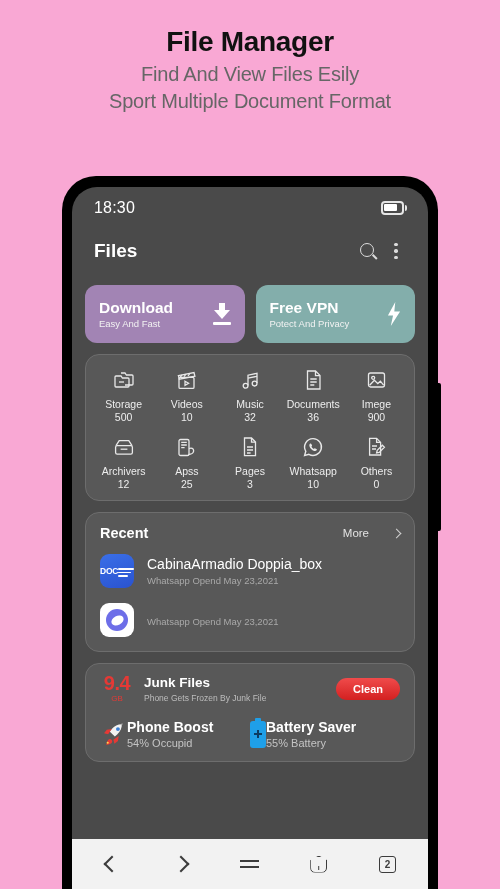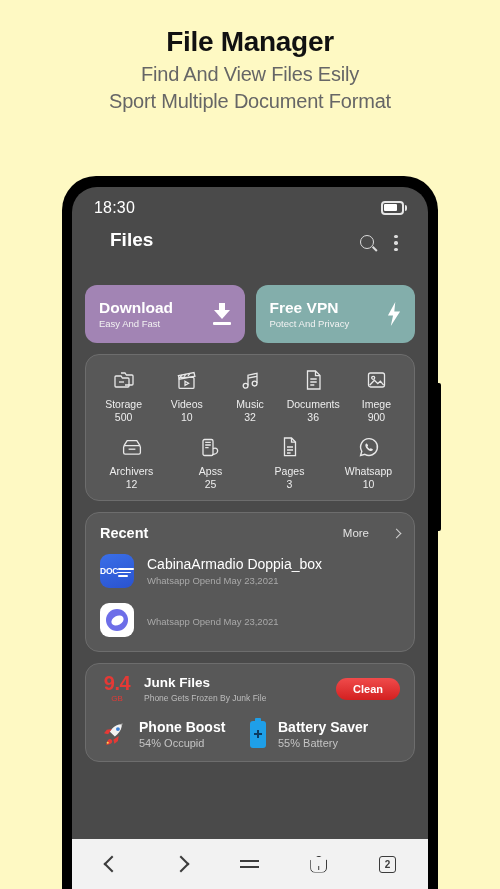--- a/index.html
+++ b/index.html
@@ -2,21 +2,21 @@
 <html><head>
 <meta charset="utf-8">
 <style>
   * { box-sizing: border-box; margin: 0; padding: 0; }
   html, body {
     width: 500px; height: 889px;
     background: #e8fbfb;
     font-family: "Liberation Sans", sans-serif;
     overflow: hidden;
   }
-  .page { position: relative; width: 500px; height: 889px; background: #fef9c3; }
+  .page { position: relative; width: 500px; height: 889px; background: #f9a8d4; }
 
   
   .promo-header { text-align: center; padding-top: 26px; }
   .promo-title {
     font-size: 28px; font-weight: bold; color: #111; letter-spacing: -0.3px;
   }
   .promo-sub {
     font-size: 20px; color: #666; margin-top: 5px; letter-spacing: -0.2px;
   }
   .promo-sub2 {
@@ -60,22 +60,22 @@
     position: absolute; left: 2.5px; top: 2.5px; width: 13px; height: 7px;
     background: #fff; border-radius: 1px;
   }
   .battery-ico .nub {
     position: absolute; right: 0; top: 4px; width: 2px; height: 6px;
     background: #e6e6e6; border-radius: 0 2px 2px 0;
   }
 
   
   .app-bar {
-    height: 44px; display: flex; 
-    padding: 0 18px 0 22px; flex: 0 0 auto; margin-left: 16px;
+    height: 44px; display: flex; align-items: center;
+    padding: 0 18px 0 22px; flex: 0 0 auto;
   }
   .app-title { color: #fff; font-size: 19px; font-weight: bold; flex: 1; }
   .ico-btn {
     width: 28px; height: 28px; display: flex; align-items: center;
     justify-content: center; cursor: pointer;
   }
   .search-ico { width: 17px; height: 17px; position: relative; }
   .search-ico .ring {
     position: absolute; left: 0; top: 0; width: 14px; height: 14px;
     border: 1.6px solid #dcdcdc; border-radius: 50%;
@@ -164,21 +164,21 @@
   .junk-txt { margin-left: 10px; flex: 1; }
   .junk-txt h4 { color: #fff; font-size: 13.5px; font-weight: bold; }
   .junk-txt p { color: #bdbdbd; font-size: 8.5px; margin-top: 3px; }
   .clean-btn {
     background: linear-gradient(180deg,#f04b4b,#d32020);
     color: #fff; font-size: 11px; font-weight: bold;
     border: none; border-radius: 12px; padding: 5px 17px; cursor: pointer;
   }
   .junk-bottom { display: flex; margin-top: 16px; }
   .jb-cell { flex: 1; display: flex; align-items: center; cursor: pointer; }
-  .jb-txt { margin-left: 12px; }
+  .jb-txt { margin-left: 0; }
   .jb-txt h5 { color: #fff; font-size: 14px; font-weight: bold; }
   .jb-txt p { color: #c4c4c4; font-size: 11px; margin-top: 2px; }
   .rocket { width: 27px; height: 27px; flex:0 0 auto; }
   .batt2 { width: 16px; height: 27px; background:#1f9fe8; border-radius:3px; flex:0 0 auto; position:relative; }
   .batt2::before { content:""; position:absolute; left:5px; top:-3px; width:6px; height:3px; background:#1f9fe8; border-radius:1px 1px 0 0; }
   .batt2 .plus { position:absolute; left:50%; top:50%; transform:translate(-50%,-50%); width:8px; height:8px; }
   .batt2 .plus::before,.batt2 .plus::after{content:"";position:absolute;background:#0c3c63;}
   .batt2 .plus::before{left:3px;top:0;width:2.2px;height:8px;}
   .batt2 .plus::after{left:0;top:3px;width:8px;height:2.2px;}
 
@@ -367,20 +367,32 @@
             </div>
             <div class="cat-item">
               <div class="cat-glyph">
                 <svg width="22" height="22" viewBox="0 0 22 22" fill="none" stroke="#e8e8e8" stroke-width="1.4">
                   <path d="M11 2.6a8.4 8.4 0 00-7.2 12.7L2.6 19.4l4.3-1.1A8.4 8.4 0 1011 2.6z"></path>
                   <path d="M8.2 7.6c.4-.2.9 0 1.1.4l.7 1.3c.2.4 0 .7-.2.9l-.4.4c.5 1.2 1.4 2 2.5 2.5l.4-.5c.3-.3.6-.3.9-.2l1.3.7c.4.2.5.7.3 1-.5.9-1.6 1.2-2.6.9-2.3-.7-4.2-2.6-4.8-4.9-.2-1 .1-2 .8-2.5z" fill="#e8e8e8" stroke="none"></path>
                 </svg>
               </div>
               <div class="cat-name">Whatsapp</div>
               <div class="cat-count">10</div>
+            </div>
+            <div class="cat-item">
+              <div class="cat-glyph">
+                <svg width="20" height="22" viewBox="0 0 20 22" fill="none" stroke="#e8e8e8" stroke-width="1.3">
+                  <path d="M3.6 2.4h7l4 4V19H3.6z"></path>
+                  <path d="M10.6 2.4v4h4"></path>
+                  <path d="M6 10h5M6 13h4"></path>
+                  <path d="M16.4 9.2l2 2-5.2 5.2-2.6.6.6-2.6z"></path>
+                </svg>
+              </div>
+              <div class="cat-name">Others</div>
+              <div class="cat-count">0</div>
             </div>
           </div>
         </div>
 
         <div class="panel recent">
           <div class="recent-head">
             <div class="recent-title">Recent</div>
             <div class="more-link">
               <span>More</span>
               <div class="chev-r"></div>

